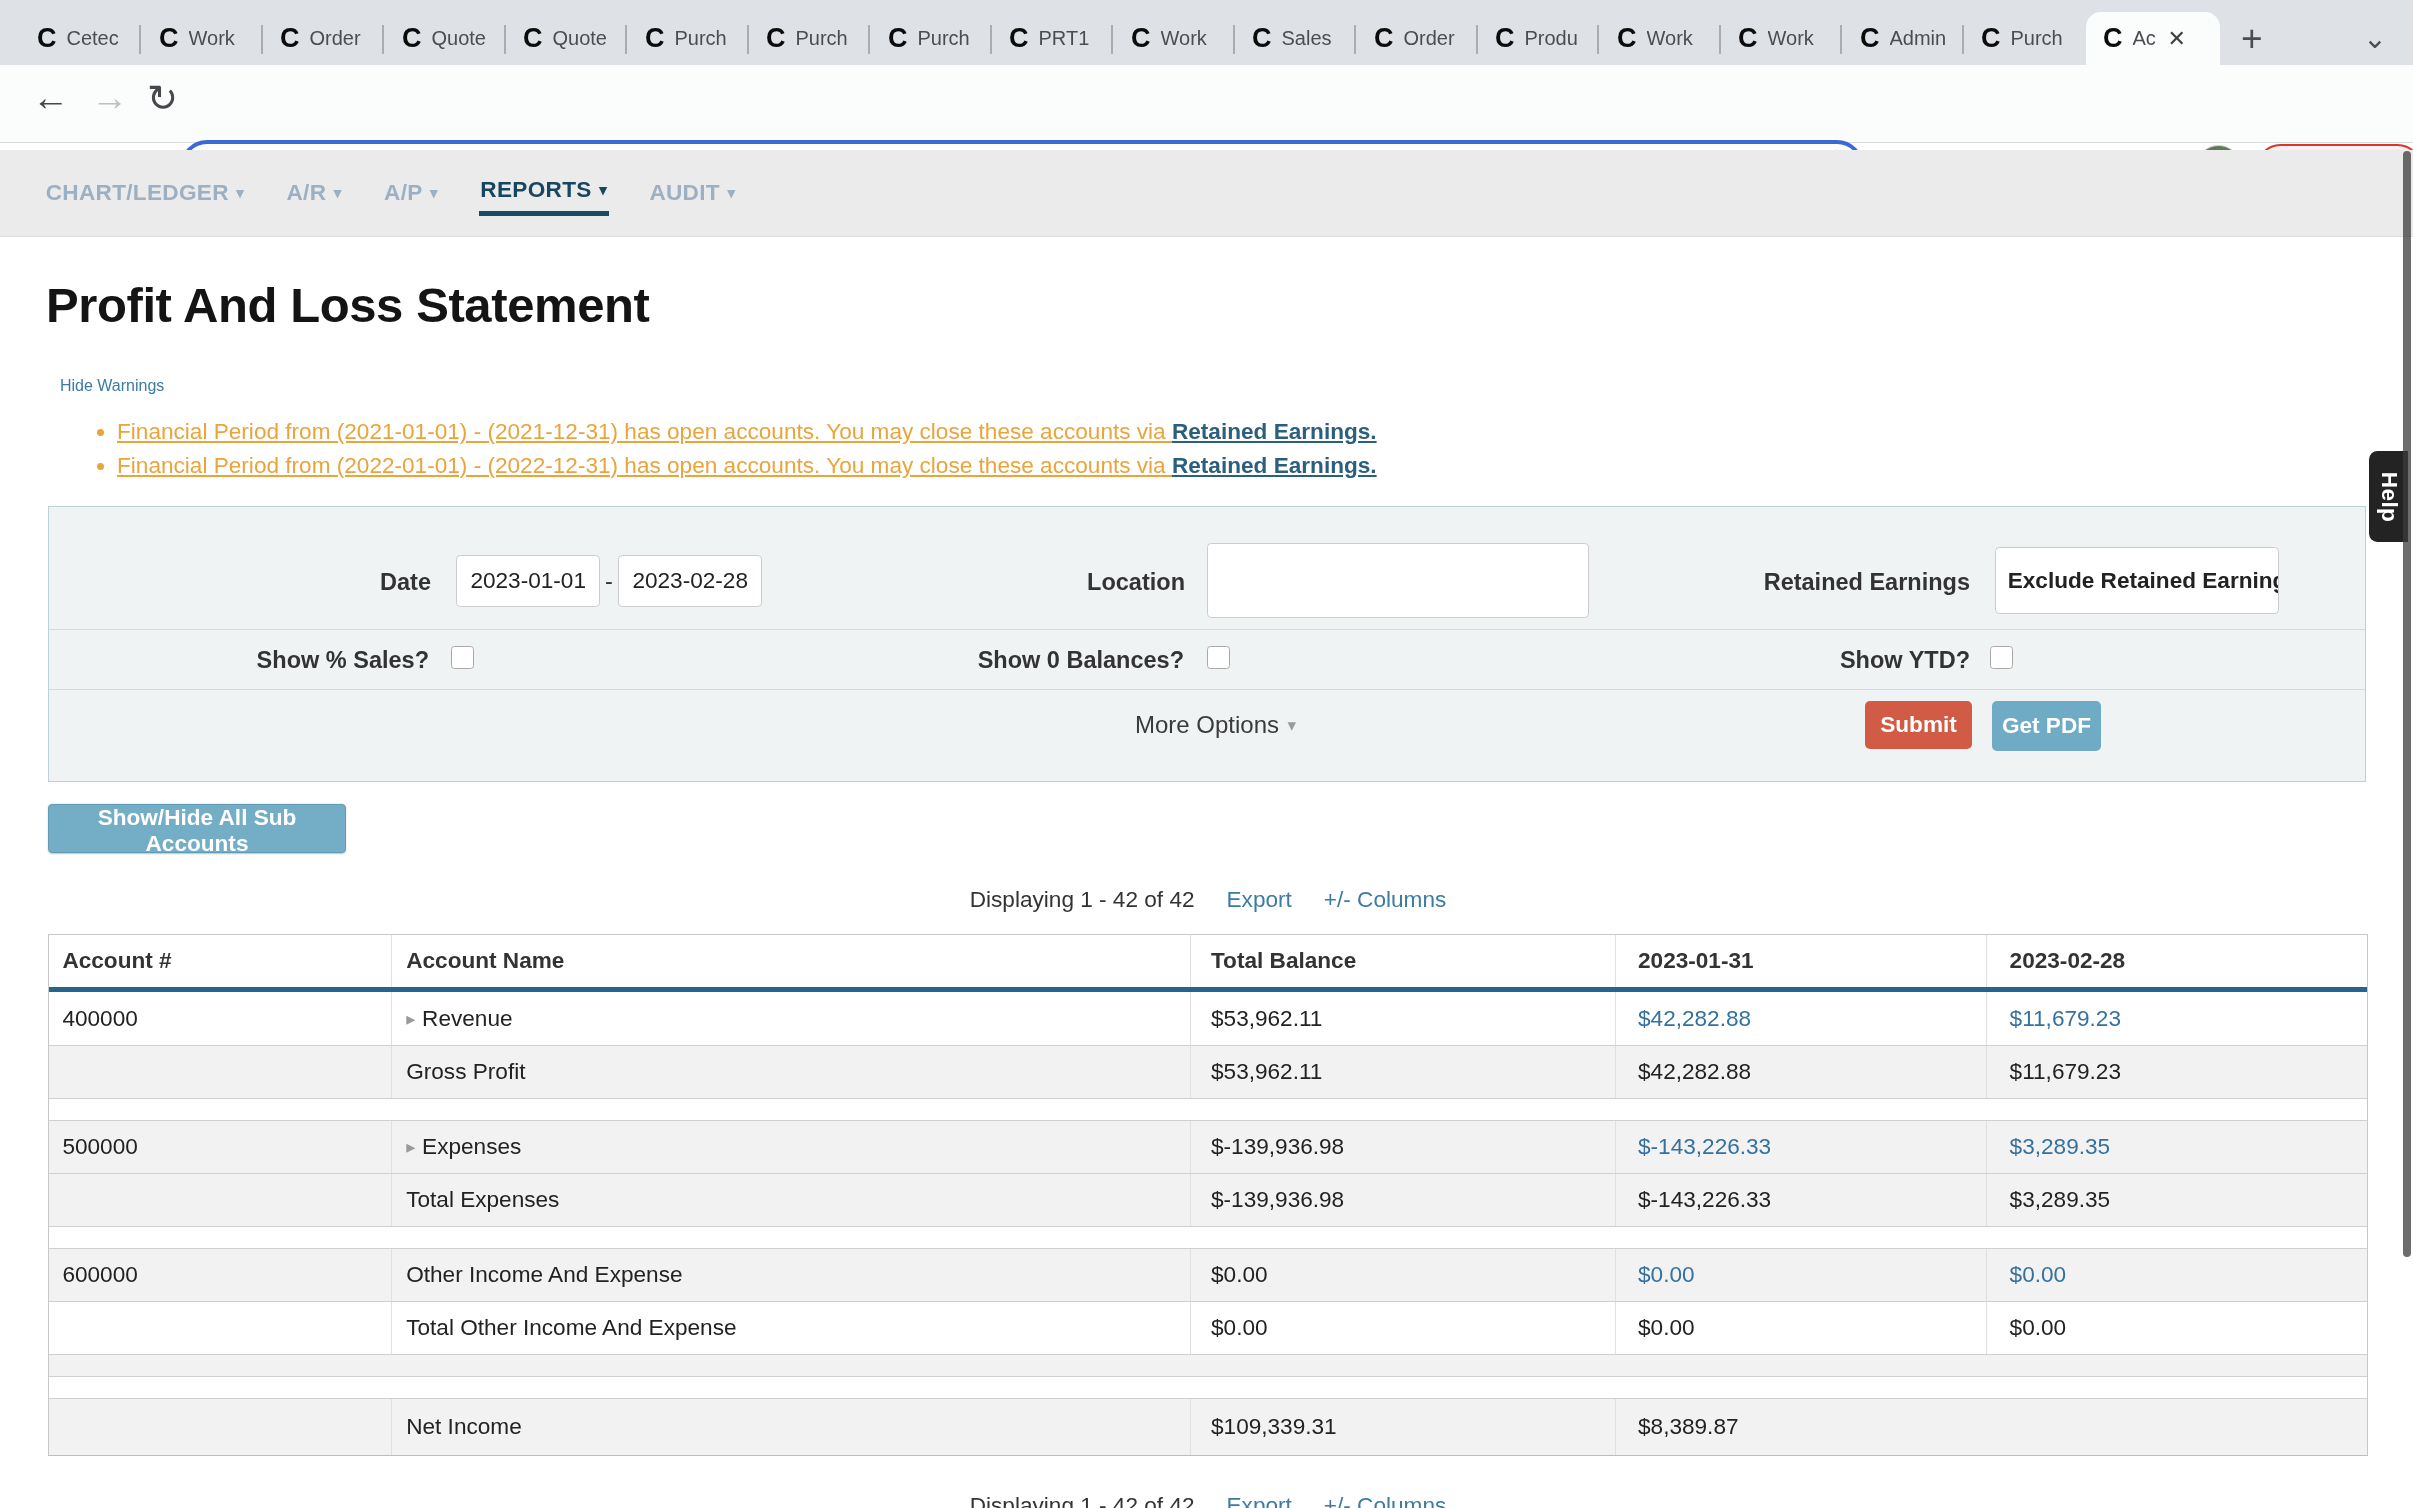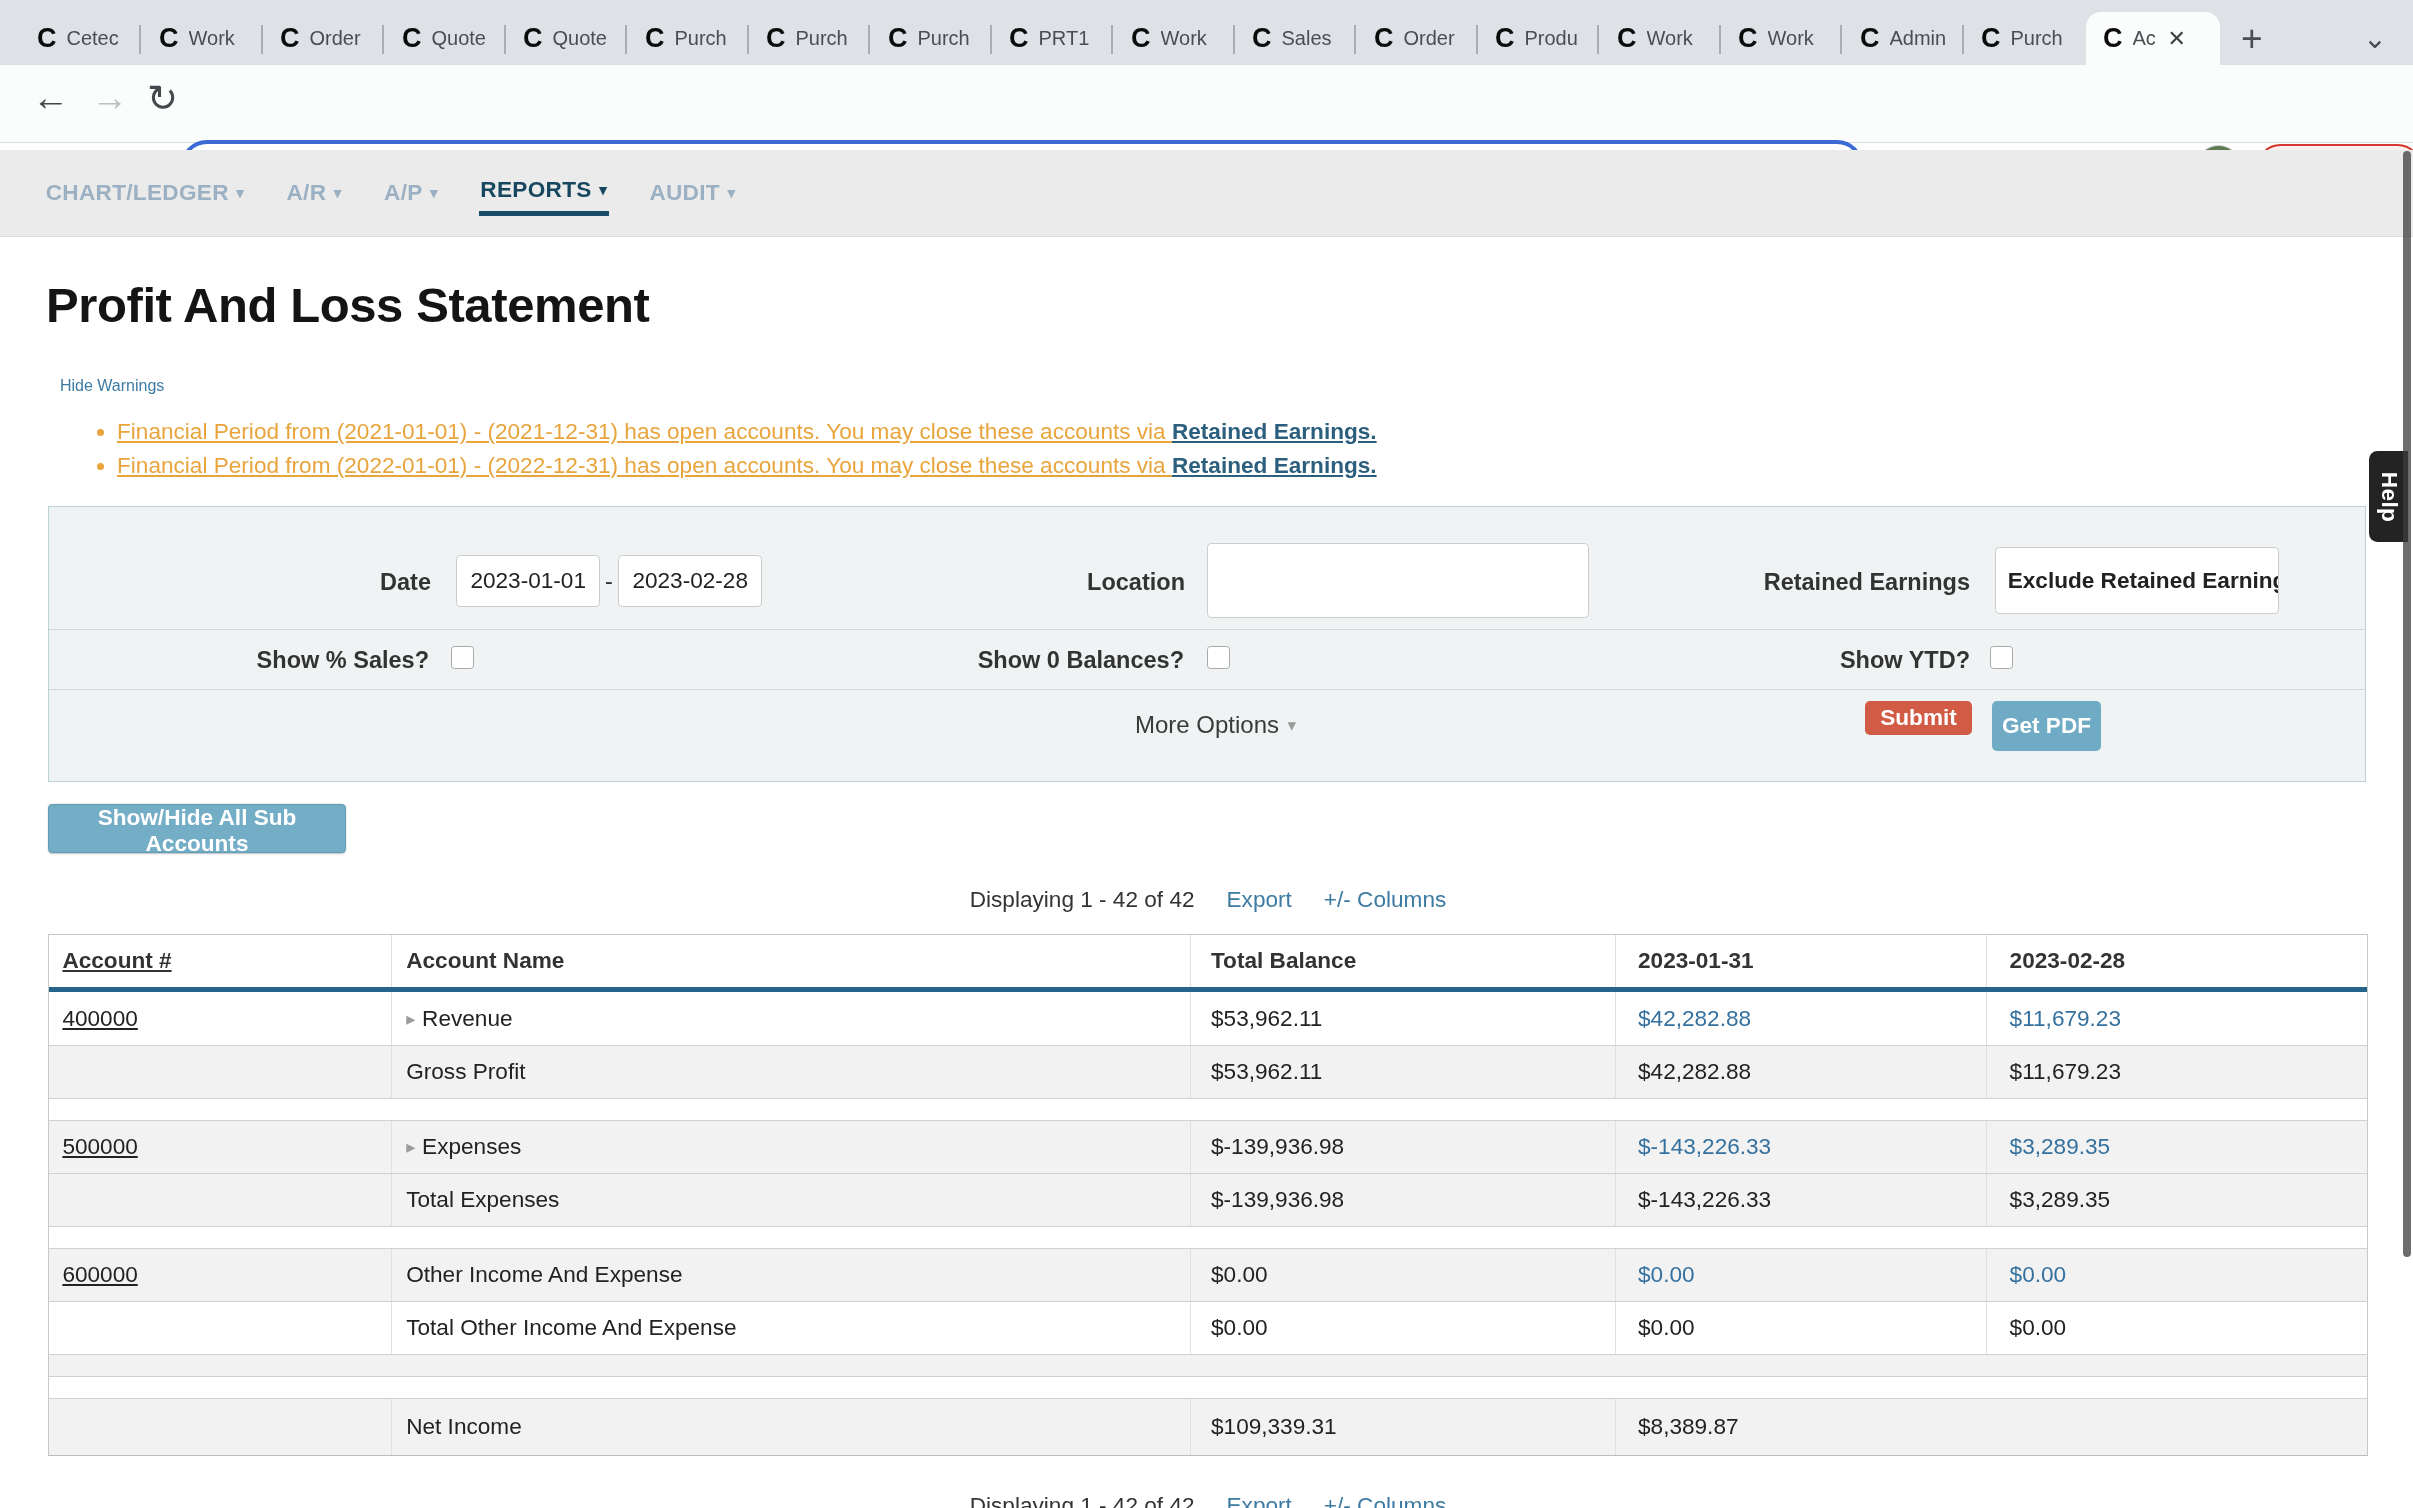--- a/index.html
+++ b/index.html
@@ -64,36 +64,36 @@
   .finput { position:absolute; background:#fff; border:0.8px solid #ccc; border-radius:4.2px;
     font-size:22.6px; color:#222; font-family:"Liberation Sans", sans-serif; padding:0 13.4px; }
   .fdash { position:absolute; font-size:23.5px; color:#333; }
   .fselect { position:absolute; background:#fff; border:0.8px solid #ccc; border-radius:4.2px;
     display:flex; align-items:center; font-size:22.6px; color:#222; padding:0 11.7px; white-space:nowrap; overflow:hidden; }
   .fcheck { position:absolute; width:22.6px; height:22.6px; background:#fff; border:1.7px solid #a9a9a9; border-radius:3.4px; }
   #moreopt { position:absolute; font-size:24px; color:#3a3a3a; display:flex; align-items:center; gap:8.4px; }
   #moreopt .caret { color:#9a9a9a; font-size:17px; }
   .btn { position:absolute; border:none; border-radius:5px; color:#fff; font-size:22.6px; font-weight:bold;
     font-family:"Liberation Sans", sans-serif; display:flex; align-items:center; justify-content:center; }
-  #submitbtn { left:1865px; top:701px; width:107px; height:34px; background:#d15b44; }
+  #submitbtn { left:1865px; top:701px; width:107px; height:48px; background:#d15b44; }
   #getpdfbtn { left:1992px; top:701px; width:109px; height:50px; background:#6fabc4; }
   #subacctbtn { position:absolute; left:48px; top:804px; width:298px; height:49px; background:#74aec6;
     border:0.8px solid #5f9cb5; border-radius:4.2px; color:#fff; font-size:22.6px; font-weight:bold;
     font-family:"Liberation Sans", sans-serif; box-shadow:0 0.8px 1.7px rgba(0,0,0,.25); }
 
   .disp-row { position:absolute; left:48px; width:2320px; display:flex; justify-content:center;
     align-items:center; gap:32px; font-size:22.6px; color:#333; }
   .disp-row a { color:#3d7ba3; text-decoration:none; }
 
   
   #pltable { position:absolute; left:48px; top:934px; width:2320px; border:0.8px solid #c8c8c8;
     border-bottom:1.7px solid #bdbdbd; font-size:22.6px; color:#222; }
   .trow { display:grid; grid-template-columns:342px 799px 425px 371px 380px; align-items:center; }
   .trow > div { height:100%; display:flex; align-items:center; }
-  .trow > div:nth-child(1){ padding-left:13.4px;text-decoration:underline; }
+  .trow > div:nth-child(1){ padding-left:13.4px; }
   .trow > div:nth-child(2){ padding-left:14.2px; border-left:0.8px solid #e0e0e0; }
   .trow > div:nth-child(3){ padding-left:20px; border-left:0.8px solid #e0e0e0; }
   .trow > div:nth-child(4){ padding-left:22px; border-left:0.8px solid #e0e0e0; }
   .trow > div:nth-child(5){ padding-left:22.6px; border-left:0.8px solid #e0e0e0; }
   #thead { height:57px; font-weight:bold; color:#333; border-bottom:5.9px solid #26648c; background:#fff; }
   .trow.body { height:53px; border-top:0.8px solid #d0d0d0; }
   .trow.body.first { border-top:none; }
   .trow.tall { height:57px; }
   .trow.spacer { height:22px; border-top:0.8px solid #d0d0d0; }
   .bg-gray { background:#f2f2f2; }

